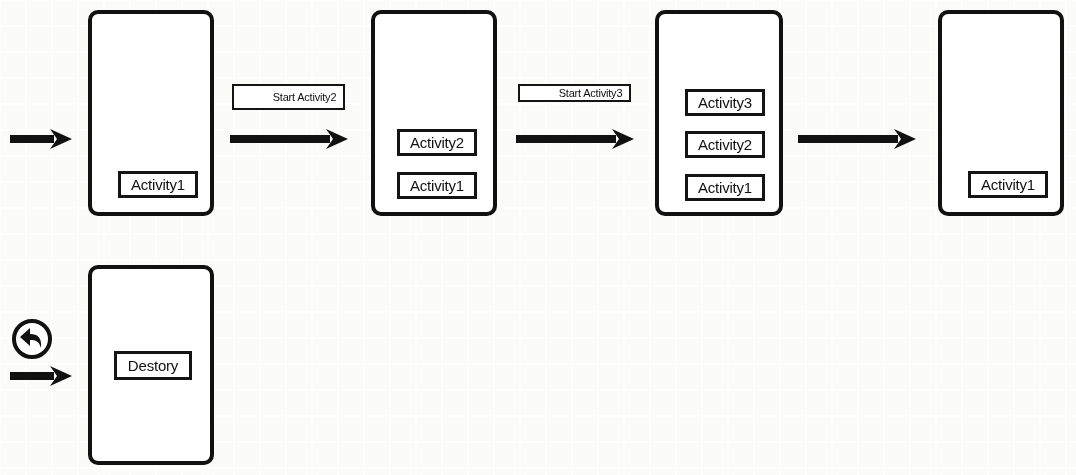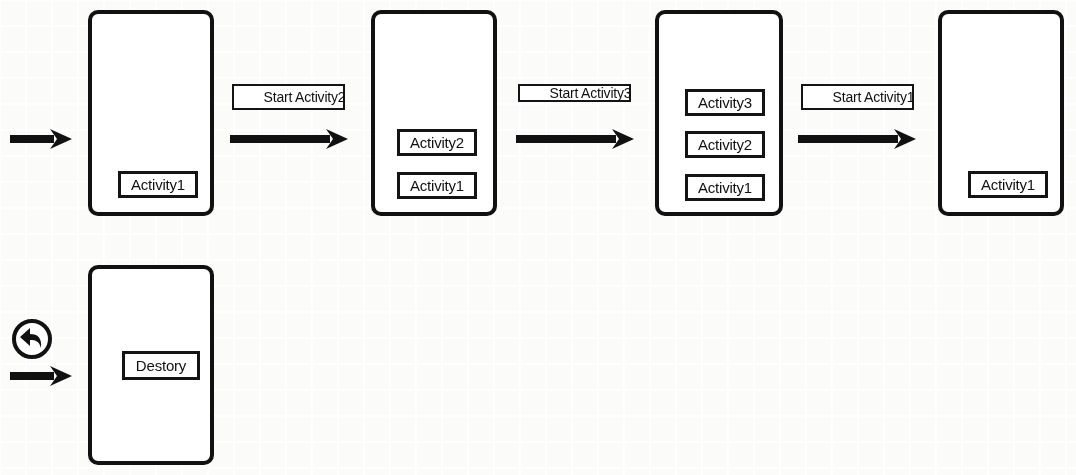--- a/index.html
+++ b/index.html
@@ -53,21 +53,21 @@
 
   
   .caption-box {
     position: absolute;
     background: #ffffff;
     border: 2px solid #141414;
     box-sizing: border-box;
     display: flex;
     align-items: center;
     justify-content: center;
-    font-size: 14px;
+    font-size: 11px;
     color: #111111;
     letter-spacing: -0.2px;
     white-space: nowrap;
     padding-left: 32px;
   }
 
   
   .arrow {
     position: absolute;
   }
@@ -115,21 +115,20 @@
       <path d="M98,3 L120,13 L98,23 L105,13 Z" fill="#111111"></path>
     </svg>
   </div>
 
   <div class="device" style="left:655px; top:10px; width:128px; height:206px;">
     <div class="stack-box" style="left:26px; top:75px; width:80px; height:27px;">Activity3</div>
     <div class="stack-box" style="left:26px; top:117px; width:80px; height:27px;">Activity2</div>
     <div class="stack-box" style="left:26px; top:160px; width:80px; height:27px;">Activity1</div>
   </div>
 
-  <div class="caption-box" style="left:801px; top:84px; width:113px; height:26px;">Start Activity1</div>
   <div class="arrow" style="left:796px; top:126px; width:122px; height:26px;">
     <svg width="122" height="26" viewBox="0 0 122 26">
       <path d="M2,13 L102,13" stroke="#111111" stroke-width="8" stroke-linecap="butt" fill="none"></path>
       <path d="M98,3 L120,13 L98,23 L105,13 Z" fill="#111111"></path>
     </svg>
   </div>
 
   <div class="device" style="left:938px; top:10px; width:126px; height:206px;">
     <div class="stack-box" style="left:26px; top:157px; width:80px; height:27px;">Activity1</div>
   </div>
@@ -142,16 +141,16 @@
   </div>
 
   <div class="arrow" style="left:8px; top:363px; width:66px; height:26px;">
     <svg width="66" height="26" viewBox="0 0 66 26">
       <path d="M2,13 L46,13" stroke="#111111" stroke-width="8" stroke-linecap="butt" fill="none"></path>
       <path d="M42,3 L64,13 L42,23 L49,13 Z" fill="#111111"></path>
     </svg>
   </div>
 
   <div class="device" style="left:88px; top:265px; width:126px; height:200px;">
-    <div class="stack-box" style="left:22px; top:82px; width:78px; height:29px;margin-left:8px;">Destory</div>
+    <div class="stack-box" style="left:22px; top:82px; width:78px; height:29px;">Destory</div>
   </div>
 
 </div>
 
 </body></html>

